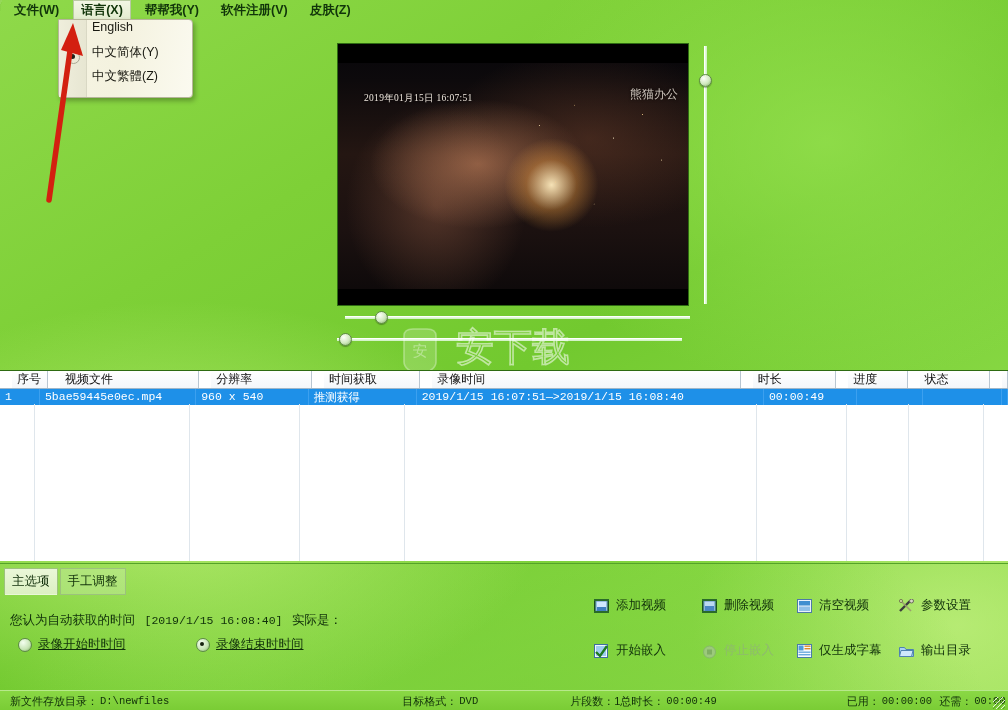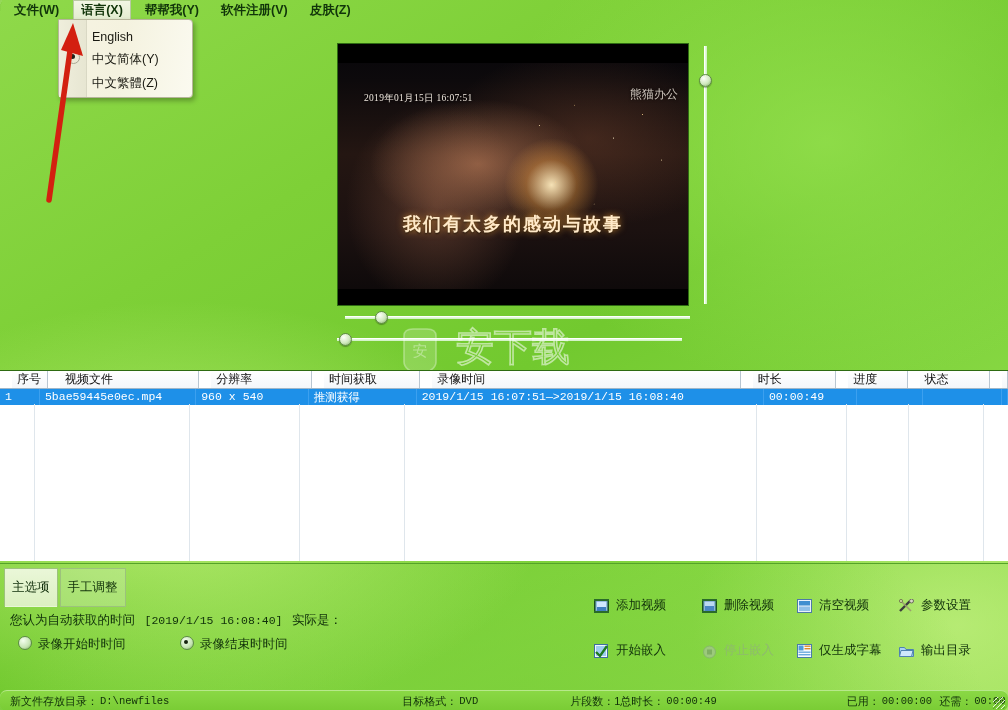--- a/index.html
+++ b/index.html
@@ -31,21 +31,21 @@
   .menu-item{font-size:12.5px;color:#11350a;padding:2px 8px;margin-right:6px;white-space:nowrap;cursor:default;font-weight:bold;}
   .menu-item.active{background:linear-gradient(#f2f6e4,#e3ecd0);border:1px solid #b9c9a3;border-bottom:none;padding:1px 7px;}
 
   
   #lang-menu{left:58px;top:19px;width:133px;height:77px;
     background:linear-gradient(100deg,#f6f4e2 0%,#f4f2df 46%,#fbfaf0 100%);
     border:1px solid #b6b59b;border-radius:0 4px 4px 4px;
     box-shadow:2px 3px 5px rgba(0,0,0,.28);}
   #lang-menu .gutter{position:absolute;left:0;top:0;bottom:0;width:27px;
     background:linear-gradient(90deg,#efeedc,#e7e6d2);border-right:1px solid #d9d8c4;}
-  .lang-row{position:relative;height:24px;display:flex;align-items:flex-end;padding-left:33px;
+  .lang-row{position:relative;height:24px;display:flex;align-items:flex-start;padding-left:33px;
     font-size:12.5px;color:#1a1a12;}
   .lang-row .dot{position:absolute;left:8px;top:7px;width:11px;height:11px;border-radius:50%;
     border:1px solid #a9a893;background:#ece9d6;}
   .lang-row .dot i{position:absolute;left:2px;top:2px;width:5px;height:5px;border-radius:50%;background:#22211a;}
 
   
   #arrow{left:30px;top:10px;width:70px;height:195px;pointer-events:none;}
 
   
   #video{left:337px;top:43px;width:350px;height:261px;background:#404040;
@@ -110,41 +110,41 @@
   #trow .td{height:16px;line-height:16px;padding-left:5px;font-size:11.5px;color:#fff;
     font-family:"Liberation Mono","DejaVu Sans Mono",monospace;
     border-right:1px solid #3ca0ef;overflow:hidden;white-space:nowrap;}
   #trow .td.cjk{font-family:"Liberation Sans",sans-serif;}
   .gridlines{position:absolute;left:0;top:33px;height:157px;width:100%;}
   .gridlines span{position:absolute;top:0;bottom:0;width:1px;background:#dfe6ec;}
 
   
   #panel{left:0;top:563px;width:1008px;height:127px;border-top:1px solid #55a229;}
   #tabs{position:absolute;left:4px;top:4px;display:flex;}
-  .tab{font-size:12.5px;color:#12320a;padding:10px 7px;border:1px solid #9cc27c;margin-right:2px;white-space:nowrap;}
+  .tab{font-size:12.5px;color:#12320a;padding:4px 7px;border:1px solid #9cc27c;margin-right:2px;white-space:nowrap;}
   .tab.active{background:linear-gradient(#eaf7d8,#dcf0c2);border-bottom-color:transparent;color:#0c2a06;}
   .tab.inactive{background:rgba(255,255,255,.22);}
 
   #opts-line{position:absolute;left:10px;top:48px;font-size:12.5px;color:#10300a;white-space:nowrap;}
   #opts-line .mono{font-family:"Liberation Mono","DejaVu Sans Mono",monospace;font-size:11.5px;}
-  .radio-row{position:absolute;top:72px;display:flex;align-items:flex-start;font-size:12.5px;color:#10300a;}
+  .radio-row{position:absolute;top:72px;display:flex;align-items:center;font-size:12.5px;color:#10300a;text-decoration:underline;}
   .radio{width:12px;height:12px;border-radius:50%;margin-right:6px;position:relative;
     background:radial-gradient(circle at 35% 30%,#f4fff0,#c6e4b4 60%,#79a85f 100%);
     border:1px solid #5d8a47;}
   .radio i{position:absolute;left:3px;top:3px;width:4px;height:4px;border-radius:50%;background:#16240f;}
 
   
   .act{position:absolute;display:flex;align-items:center;font-size:12.5px;color:#10300a;white-space:nowrap;}
   .act.disabled{color:#8fba6e;align-items:flex-end;}
   .act .ic{width:15px;height:14px;margin-right:7px;flex:0 0 auto;position:relative;}
 
   
   #status{left:0;top:690px;width:1008px;height:20px;
     background:linear-gradient(#8ad845,#79cc34);border-top:1px solid #b7e88b;
-    display:flex;align-items:center;font-size:11px;color:#11300a;border-radius:7px;}
+    display:flex;align-items:center;font-size:11px;color:#11300a;}
   #status .seg{padding:0 10px;height:14px;line-height:14px;display:flex;align-items:center;white-space:nowrap;}
   #status .sep{width:1px;height:14px;background:rgba(40,95,15,.35);}
   #status .mono{font-family:"Liberation Mono","DejaVu Sans Mono",monospace;font-size:10.5px;margin-left:2px;}
   #grip{position:absolute;right:3px;bottom:2px;width:12px;height:12px;
     background:
       linear-gradient(135deg,transparent 45%,rgba(255,255,255,.8) 45% 55%,transparent 55%) 0 0/5px 5px,
       linear-gradient(135deg,transparent 45%,rgba(60,120,20,.5) 45% 55%,transparent 55%) 1px 1px/5px 5px;}
 </style>
 </head>
 <body>
@@ -181,21 +181,20 @@
 </svg>
 
 <div id="video" class="layer">
   <div class="frame"></div>
   <div class="sparks"></div>
   <div class="letterbox-t"></div>
   <div class="letterbox-b"></div>
   <div id="vid-stamp">2019年01月15日 16:07:51</div>
   <div id="vid-watermark">熊猫办公</div>
   <div id="vid-title">
-    <div class="cn">我们有太多的感动与故事</div>
   </div>
 </div>
 
 <div id="slider-v" class="layer v-slider">
   <div class="track"></div>
   <div class="thumb"></div>
 </div>
 <div id="slider-a" class="layer h-slider">
   <div class="track"></div>
   <div class="thumb"></div>
@@ -258,21 +257,21 @@
   <div id="opts-line">
     <span>您认为自动获取的时间</span>
     <span class="mono" style="margin:6px 6px">[2019/1/15 16:08:40]</span>
     <span>实际是：</span>
   </div>
 
   <div class="radio-row" style="left:18px">
     <span class="radio"></span>
     <span>录像开始时时间</span>
   </div>
-  <div class="radio-row" style="left:180px">
+  <div class="radio-row" style="left:196px">
     <span class="radio">
         <i></i>
       </span>
     <span>录像结束时时间</span>
   </div>
 
   <div class="act" style="left:594px;top:33px">
     <span class="ic">
       <svg width="15" height="14" viewBox="0 0 15 14">
           <rect x="0.5" y="0.5" width="14" height="13" fill="#2f7d2f" stroke="#1d4f1d"></rect>

